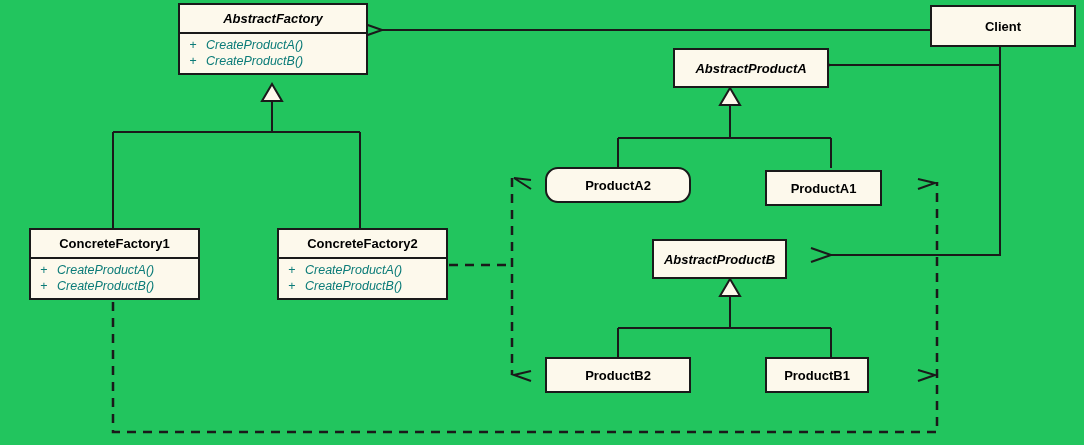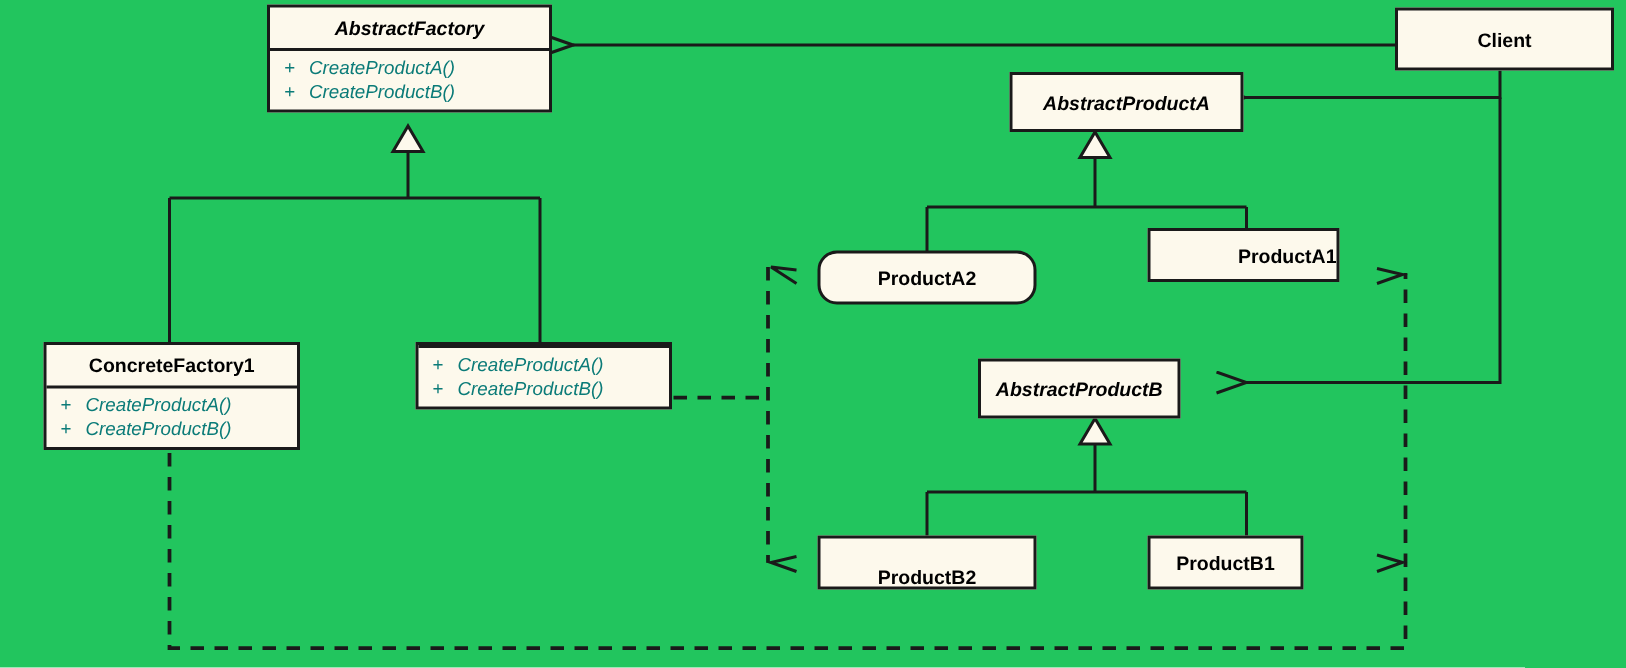--- a/index.html
+++ b/index.html
@@ -141,29 +141,29 @@
   </div>
 
   <div class="uml abstract simple" style="left:652px;top:48px;width:156px;height:40px;margin-left:21px;">
     <div class="title">AbstractProductA</div>
   </div>
 
   <div class="uml simple" style="left:545px;top:167px;width:146px;height:36px;border-radius:13px;">
     <div class="title">ProductA2</div>
   </div>
 
-  <div class="uml simple" style="left:765px;top:152px;width:128px;height:36px;justify-content:flex-end;">
+  <div class="uml simple" style="left:765px;top:170px;width:117px;height:36px;">
     <div class="title">ProductA1</div>
   </div>
 
   <div class="uml abstract simple" style="left:652px;top:239px;width:135px;height:40px;">
     <div class="title">AbstractProductB</div>
   </div>
 
-  <div class="uml simple" style="left:545px;top:357px;width:146px;height:36px;align-items:flex-end;">
+  <div class="uml simple" style="left:545px;top:357px;width:146px;height:36px;">
     <div class="title">ProductB2</div>
   </div>
 
   <div class="uml simple" style="left:765px;top:357px;width:104px;height:36px;">
     <div class="title">ProductB1</div>
   </div>
 
   <div class="uml" style="left:29px;top:228px;width:171px;">
     <div class="title">ConcreteFactory1</div>
     <div class="divider"></div>
@@ -173,20 +173,21 @@
         <span class="sig">CreateProductA()</span>
       </div>
       <div class="op">
         <span class="vis">+</span>
         <span class="sig">CreateProductB()</span>
       </div>
     </div>
   </div>
 
   <div class="uml" style="left:277px;top:228px;width:171px;">
+    <div class="title">ConcreteFactory2</div>
     <div class="divider"></div>
     <div class="ops">
       <div class="op">
         <span class="vis">+</span>
         <span class="sig">CreateProductA()</span>
       </div>
       <div class="op">
         <span class="vis">+</span>
         <span class="sig">CreateProductB()</span>
       </div>

